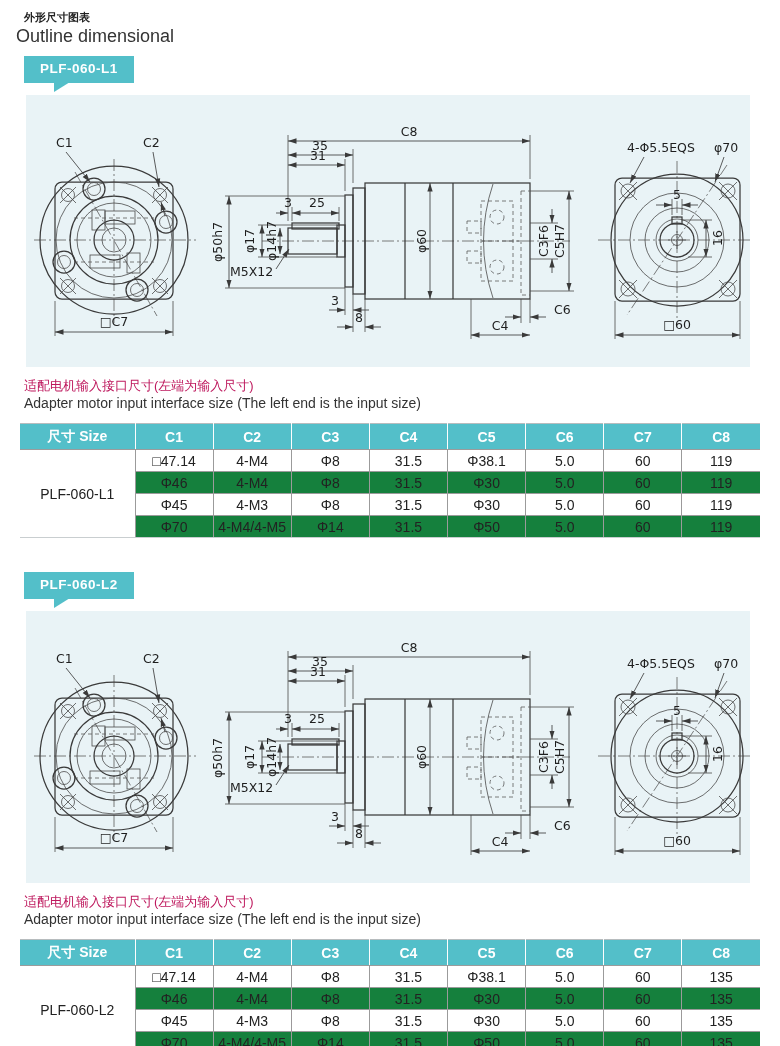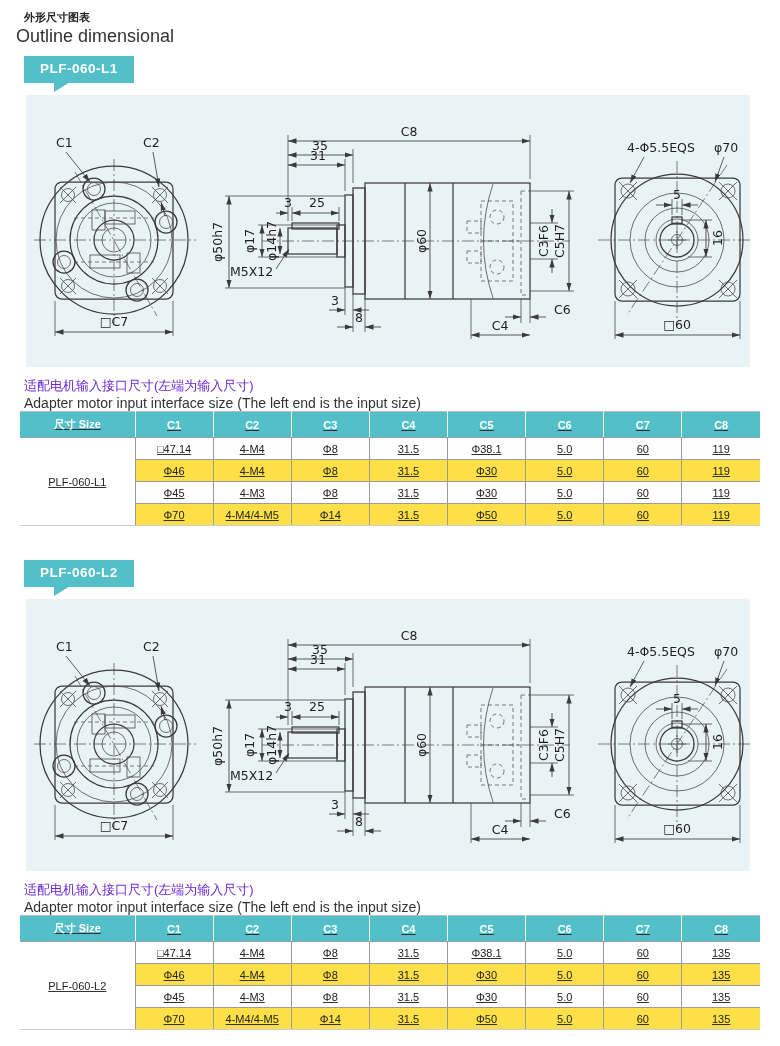--- a/index.html
+++ b/index.html
@@ -43,34 +43,33 @@
 
   .panel {
     margin:12px 0 0 26px;
     width:724px; height:272px;
     background:#E9F3F6;
   }
   .panel svg { display:block; }
 
   .note-zh {
     margin:11px 0 0 24px;
-    font-size:13px; font-weight:400; color:#6d28d9; line-height:16px;
+    font-size:13px; font-weight:400; color:#be185d; line-height:16px;
   }
   .note-en {
     margin:1px 0 0 24px;
     font-size:14px; color:#333; line-height:16px;
   }
 
   table.dims {
-    margin:0 0 0 20px;
+    margin:12px 0 0 20px;
     width:740px;
     border-collapse:collapse;
     table-layout:fixed;
-    font-size:11px;
-    text-decoration:underline;
+    font-size:14px;
   }
   table.dims col.c-model { width:115px; }
   table.dims th {
     background:#53BFC9;
     color:#fff;
     font-weight:700;
     height:25px;
     padding:0;
     text-align:center;
     border-left:1px solid #fdfdfd;
@@ -81,21 +80,21 @@
   table.dims th:first-child { border-left:none; }
   table.dims th:last-child  { border-right:none; }
   table.dims td {
     height:21px;
     padding:0 2px;
     text-align:center;
     border:1px solid #9b9b9b;
     background:#fff;
     color:#222;
   }
-  table.dims tr.alt td { background:#fde047; }
+  table.dims tr.alt td { background:#15803d; }
   table.dims td.model {
     background:#fff;
     border-left:none;
     border-bottom:1px solid #c9ced0;
   }
   table.dims td:last-child { border-right:none; }
   table.dims tr:last-child td { border-bottom:1px solid #c9ced0; }
 
   
   .ol   { fill:none; stroke:#3a3a3a; stroke-width:1.25; }

